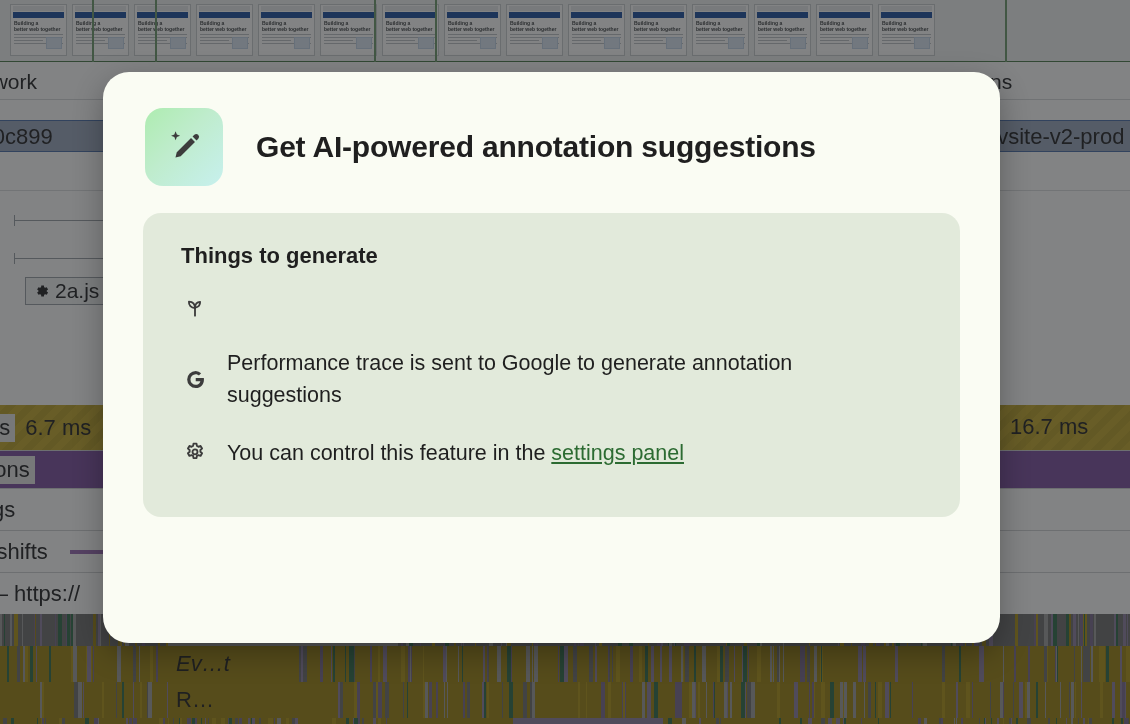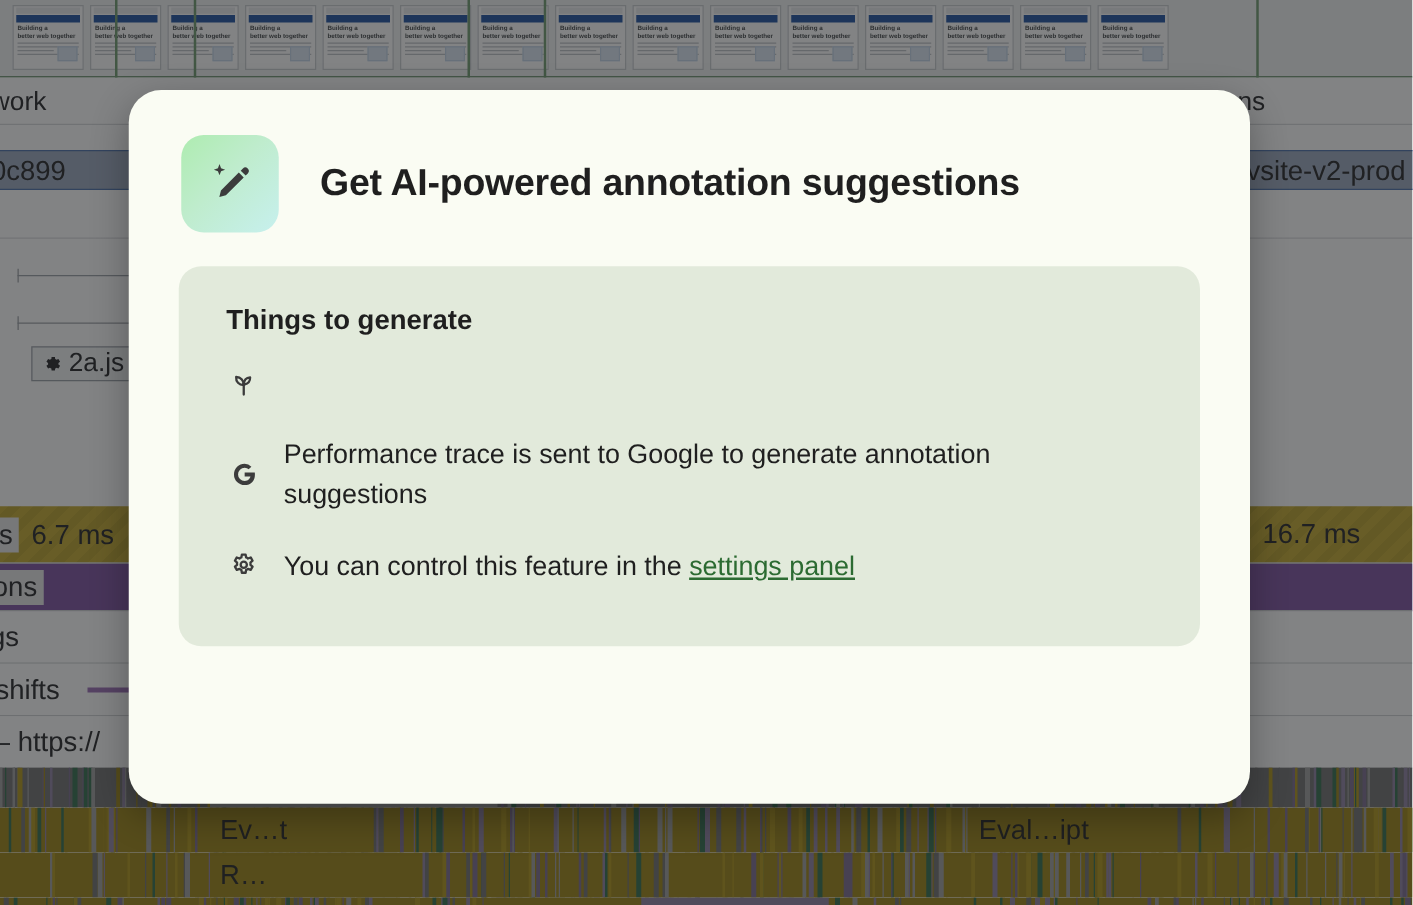--- a/index.html
+++ b/index.html
@@ -891,22 +891,21 @@
           <div style="position: absolute; top: 0px; bottom: 0px; left: 352px; width: 2px; background: rgb(46, 107, 74);"></div>
           <div style="position: absolute; top: 0px; bottom: 0px; left: 734px; width: 1px; background: rgb(141, 127, 163);"></div>
           <div style="position: absolute; top: 0px; bottom: 0px; left: 416px; width: 2px; background: rgb(156, 130, 17);"></div>
           <div style="position: absolute; top: 0px; bottom: 0px; left: 463px; width: 2px; background: rgb(156, 130, 17);"></div>
           <div style="position: absolute; top: 0px; bottom: 0px; left: 497px; width: 4px; background: rgb(158, 158, 158);"></div>
           <div style="position: absolute; top: 0px; bottom: 0px; left: 714px; width: 1px; background: rgb(156, 130, 17);"></div>
           <div style="position: absolute; top: 0px; bottom: 0px; left: 814px; width: 3px; background: rgb(158, 158, 158);"></div>
           <div style="position: absolute; top: 0px; bottom: 0px; left: 1044px; width: 3px; background: rgb(109, 109, 109);"></div>
           <div style="position: absolute; top: 0px; bottom: 0px; left: 25px; width: 3px; background: rgb(176, 148, 21);"></div>
           <div style="position: absolute; top: 0px; bottom: 0px; left: 17px; width: 3px; background: rgb(109, 109, 109);"></div>
-          <div class="fblock fb-yellow" style="left: 168px; width: 130px;">Ev…t</div>
-          <div class="fblock fb-yellow" style="left: 775px; width: 130px;">Eval…ipt</div>
+          <div class="fblock fb-yellow" style="left: 168px; width: 130px; font-style: italic;">Ev…t</div>
         </div>
         <div class="flame-row" style="top: 68px; height: 36px;">
           <div style="position: absolute; inset: 0px; background: rgb(156, 130, 17);"></div>
           <div style="position: absolute; top: 0px; bottom: 0px; left: 516px; width: 3px; background: rgb(156, 130, 17);"></div>
           <div style="position: absolute; top: 0px; bottom: 0px; left: 990px; width: 1px; background: rgb(109, 109, 109);"></div>
           <div style="position: absolute; top: 0px; bottom: 0px; left: 794px; width: 4px; background: rgb(141, 127, 163);"></div>
           <div style="position: absolute; top: 0px; bottom: 0px; left: 217px; width: 2px; background: rgb(109, 109, 109);"></div>
           <div style="position: absolute; top: 0px; bottom: 0px; left: 1060px; width: 1px; background: rgb(158, 158, 158);"></div>
           <div style="position: absolute; top: 0px; bottom: 0px; left: 178px; width: 1px; background: rgb(46, 107, 74);"></div>
           <div style="position: absolute; top: 0px; bottom: 0px; left: 198px; width: 1px; background: rgb(122, 106, 142);"></div>

